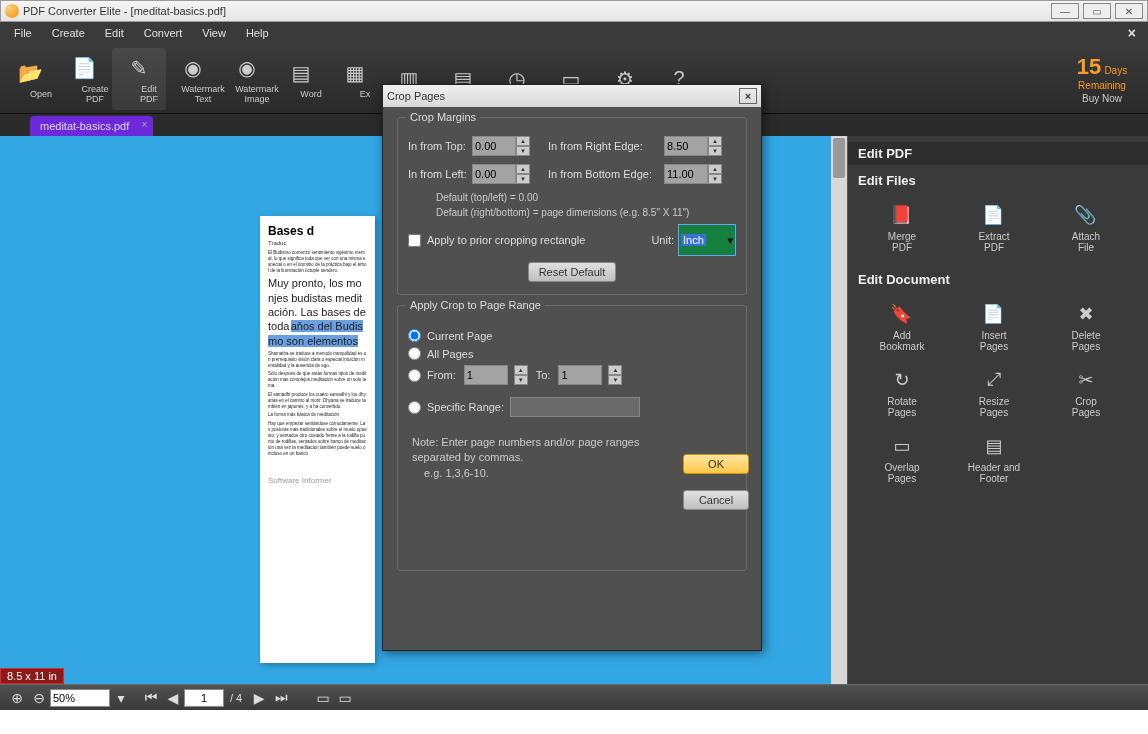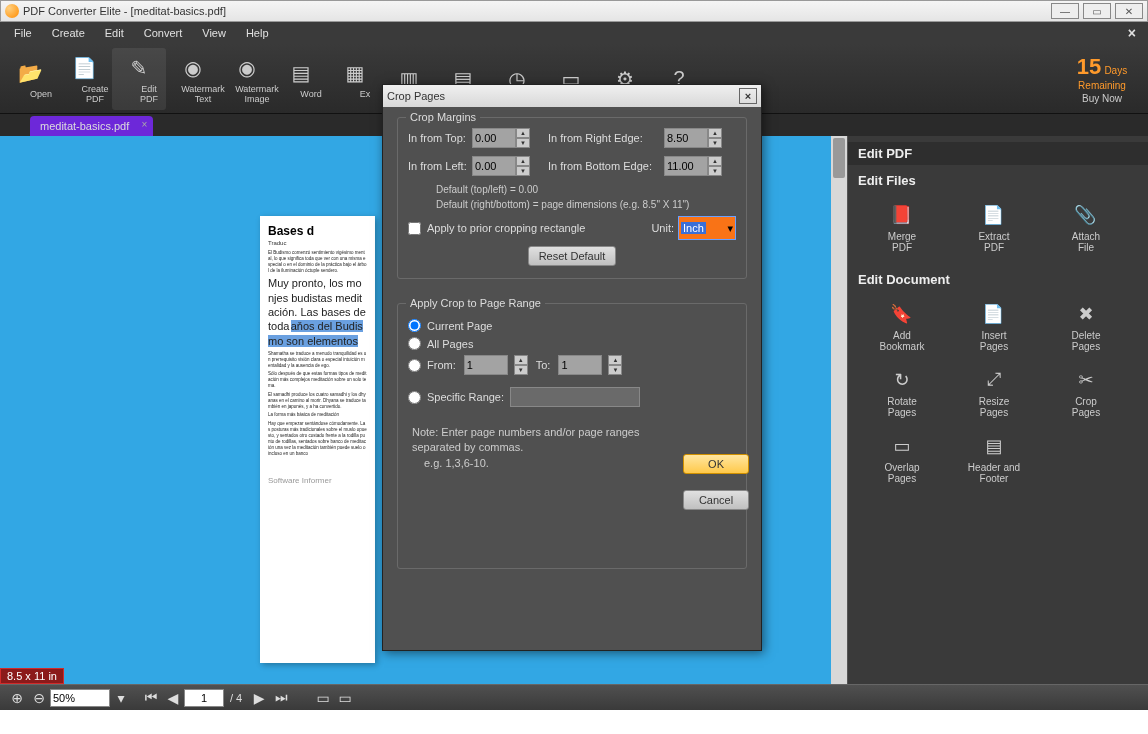--- a/index.html
+++ b/index.html
@@ -46,34 +46,34 @@
 .bottombar .zicon{width:18px;height:18px;margin:0 2px;display:flex;align-items:center;justify-content:center;font-size:14px;}
 .bottombar input.zoom{width:60px;height:18px;background:#fff;color:#000;border:1px solid #888;padding:0 2px;}
 .bottombar .divider{width:8px;}
 .bottombar input.pagein{width:40px;height:18px;background:#fff;color:#000;border:1px solid #888;text-align:center;}
 
 .dialog{position:absolute;left:382px;top:84px;width:380px;height:567px;background:#505050;border:1px solid #222;box-shadow:2px 2px 10px rgba(0,0,0,0.5);color:#ddd;}
 .dlg-title{height:22px;background:linear-gradient(#f0f0f0,#d8d8d8);color:#333;display:flex;align-items:center;padding:0 4px;}
 .dlg-title .dspacer{flex:1;}
 .dlg-title .dclose{border:1px solid #666;width:18px;height:16px;display:flex;align-items:center;justify-content:center;font-weight:bold;}
 .dlg-body{padding:10px 14px;}
-.fieldset{border:1px solid #6a6a6a;border-radius:3px;padding:10px 10px 12px;margin-bottom:24px;position:relative;}
+.fieldset{border:1px solid #6a6a6a;border-radius:3px;padding:18px 10px 12px;margin-bottom:10px;position:relative;}
 .fieldset .legend{position:absolute;top:-7px;left:8px;background:#505050;padding:0 4px;font-size:11px;color:#ddd;}
 .row{display:flex;align-items:center;margin-bottom:8px;}
 .row label{width:60px;text-align:left;margin-right:4px;}
 .row label.long{width:112px;}
 .numfield{display:flex;}
 .numfield input{width:44px;height:20px;border:1px solid #888;background:#a3a3a3;color:#000;padding:0 2px;}
 .numfield .spin{width:14px;display:flex;flex-direction:column;}
 .numfield .spin div{flex:1;background:#ccc;border:1px solid #888;font-size:6px;display:flex;align-items:center;justify-content:center;color:#333;}
 .hint{font-size:10px;color:#ccc;margin-left:28px;margin-bottom:4px;}
 .chkrow{display:flex;align-items:center;margin-top:6px;margin-bottom:2px;}
 .chkrow input[type=checkbox]{margin-right:6px;}
 .unitlbl{margin-left:auto;margin-right:4px;}
-.unitsel{width:58px;height:24px;background:#f97316;border:1px solid #6aa0ff;color:#000;padding:0 2px;display:flex;align-items:center;justify-content:space-between;text-align:right;}
+.unitsel{width:58px;height:32px;background:#15803d;border:1px solid #6aa0ff;color:#000;padding:0 2px;display:flex;align-items:center;justify-content:space-between;text-align:right;}
 .unitsel .seltext{background:#3a6fd8;color:#fff;padding:0 2px;}
 .resetbtn,.okbtn,.cancelbtn{background:linear-gradient(#e0e0e0,#c0c0c0);border:1px solid #888;border-radius:3px;padding:3px 10px;color:#333;}
 .okbtn{background:linear-gradient(#ffe6a0,#ffc94a);border:1px solid #d09000;padding:3px 24px;}
 .btncenter{text-align:center;margin-top:6px;}
 .radiorow{display:flex;align-items:center;margin:5px 0;}
 .radiorow input{margin-right:6px;}
 .radiorow.sub{margin-left:30px;color:#888;}
 .radiorow.sub input{accent-color:#888;}
 .srinput{width:130px;height:20px;background:#6a6a6a;border:1px solid #888;margin-left:6px;}
 .dlgbtns{position:absolute;right:12px;top:369px;display:flex;flex-direction:column;gap:16px;}

